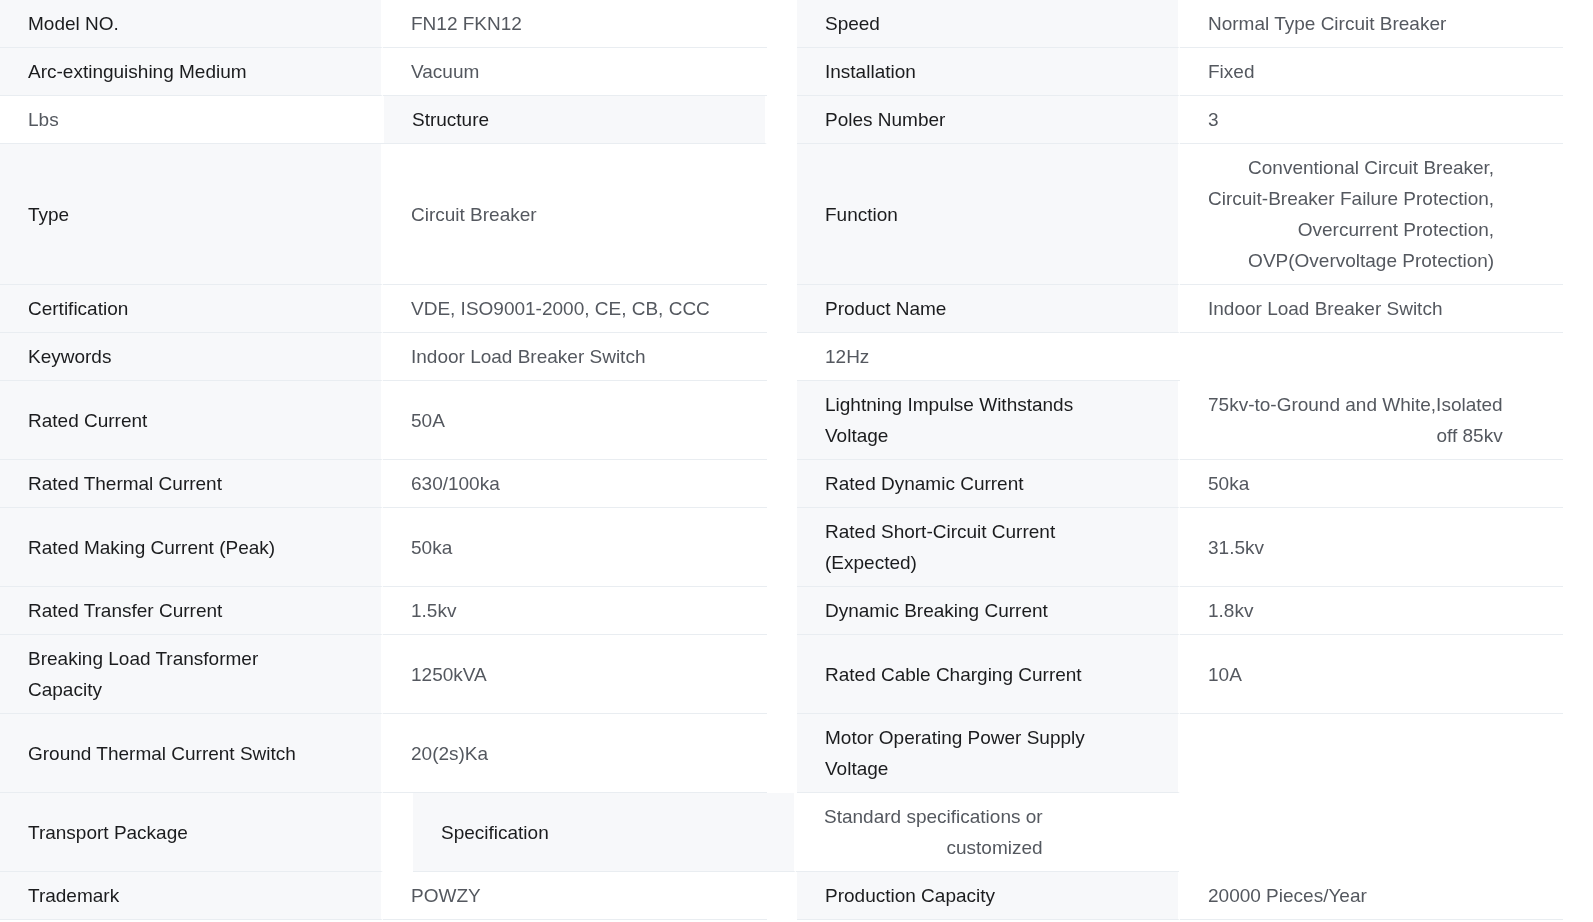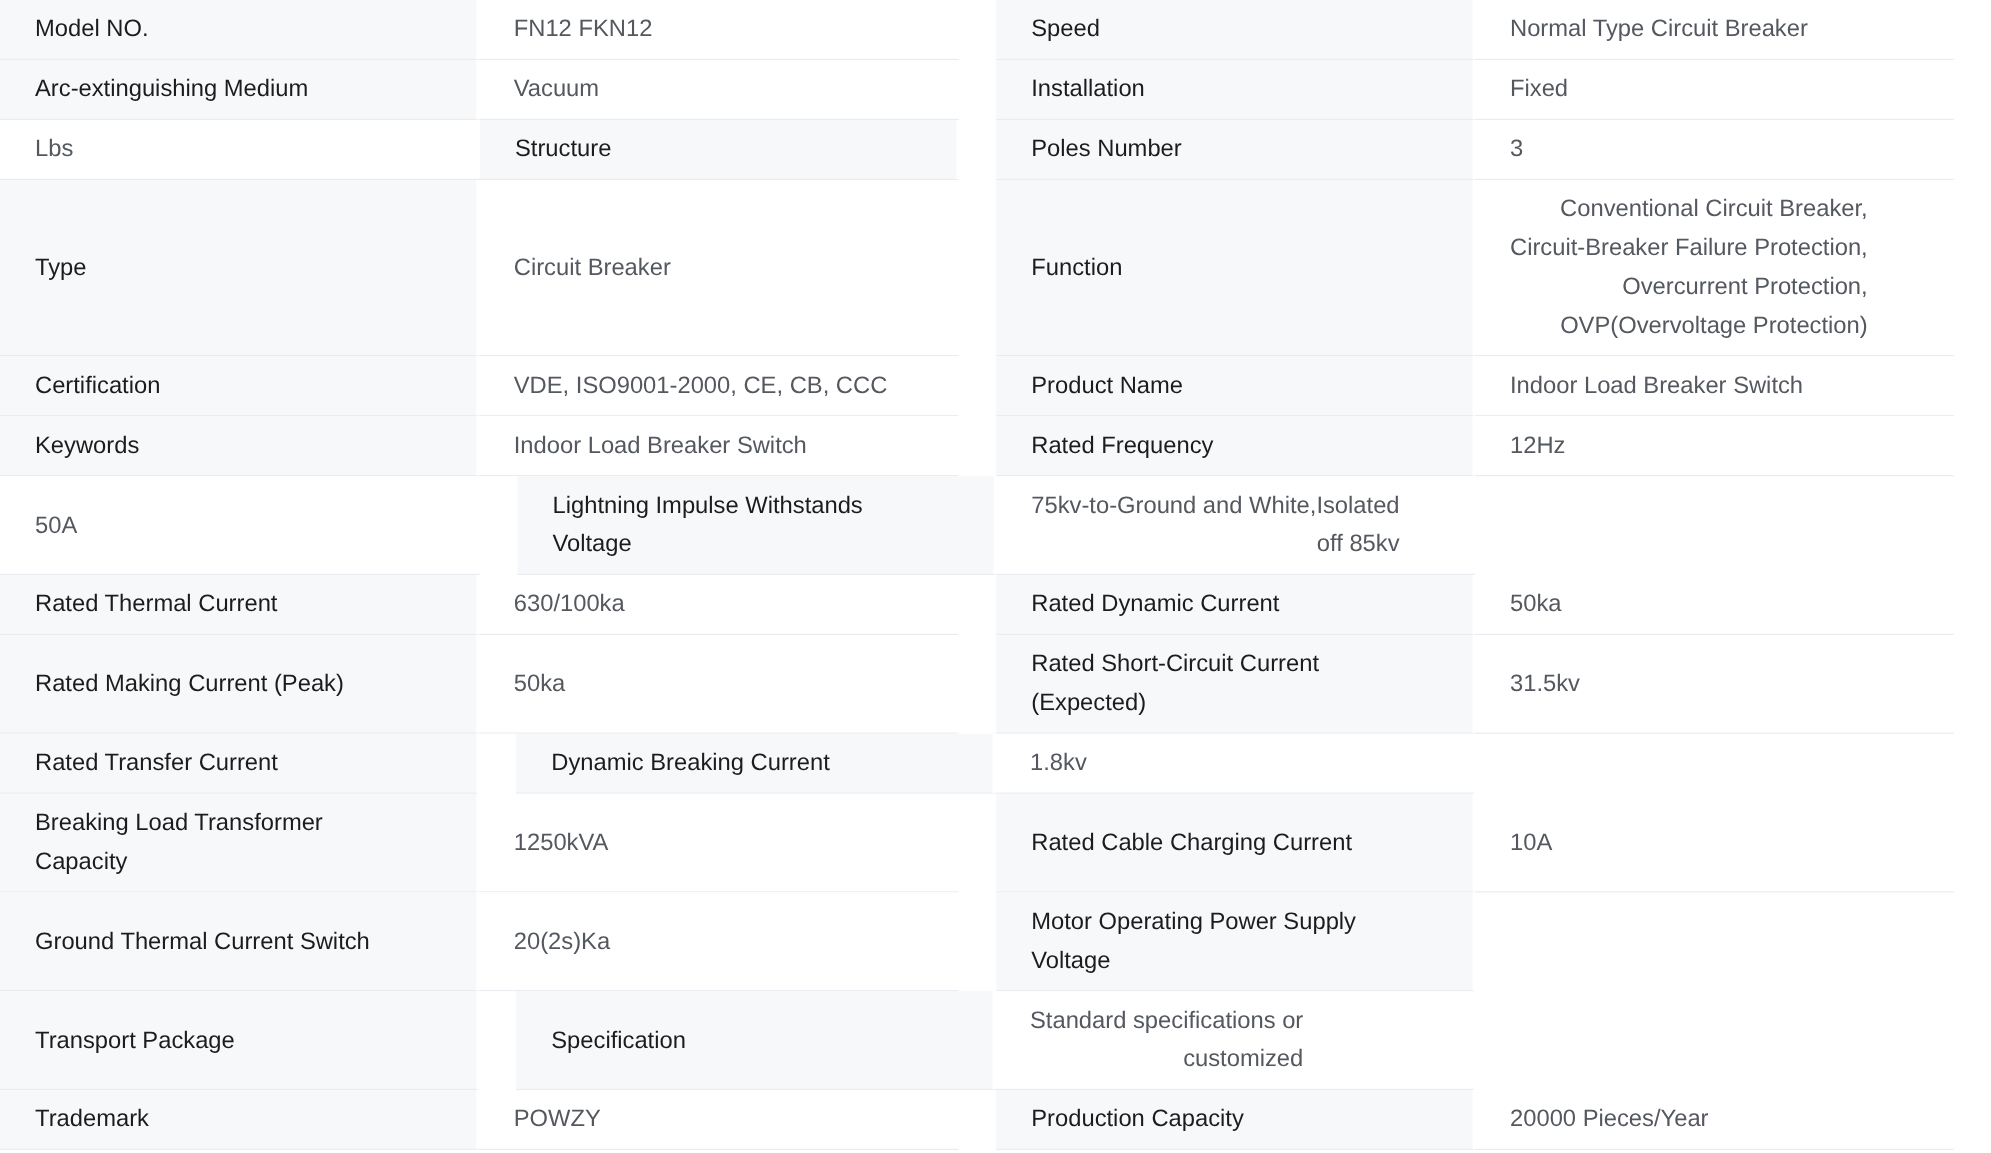--- a/index.html
+++ b/index.html
@@ -96,24 +96,24 @@
         <div class="cell label col-l-label">Certification</div>
         <div class="cell value col-l-value">VDE, ISO9001-2000, CE, CB, CCC</div>
         <div class="col-gap"></div>
         <div class="cell label col-r-label">Product Name</div>
         <div class="cell value col-r-value">Indoor Load Breaker Switch</div>
       </div>
       <div class="spec-row">
         <div class="cell label col-l-label">Keywords</div>
         <div class="cell value col-l-value">Indoor Load Breaker Switch</div>
         <div class="col-gap"></div>
-        <div class="cell label col-r-label">Rated Frequency</div>
         <div class="cell value col-r-value">12Hz</div>
       </div>
       <div class="spec-row">
+        <div class="cell label col-l-label">Rated Current</div>
         <div class="cell value col-l-value">50A</div>
         <div class="col-gap"></div>
         <div class="cell label col-r-label">Lightning Impulse Withstands
 Voltage</div>
         <div class="cell value col-r-value">75kv-to-Ground and White,Isolated
 off 85kv</div>
       </div>
       <div class="spec-row">
         <div class="cell label col-l-label">Rated Thermal Current</div>
         <div class="cell value col-l-value">630/100ka</div>
@@ -124,20 +124,21 @@
       <div class="spec-row">
         <div class="cell label col-l-label">Rated Making Current (Peak)</div>
         <div class="cell value col-l-value">50ka</div>
         <div class="col-gap"></div>
         <div class="cell label col-r-label">Rated Short-Circuit Current
 (Expected)</div>
         <div class="cell value col-r-value">31.5kv</div>
       </div>
       <div class="spec-row">
         <div class="cell label col-l-label">Rated Transfer Current</div>
+        <div class="cell value col-l-value">1.5kv</div>
         <div class="col-gap"></div>
         <div class="cell label col-r-label">Dynamic Breaking Current</div>
         <div class="cell value col-r-value">1.8kv</div>
       </div>
       <div class="spec-row">
         <div class="cell label col-l-label">Breaking Load Transformer
 Capacity</div>
         <div class="cell value col-l-value">1250kVA</div>
         <div class="col-gap"></div>
         <div class="cell label col-r-label">Rated Cable Charging Current</div>

